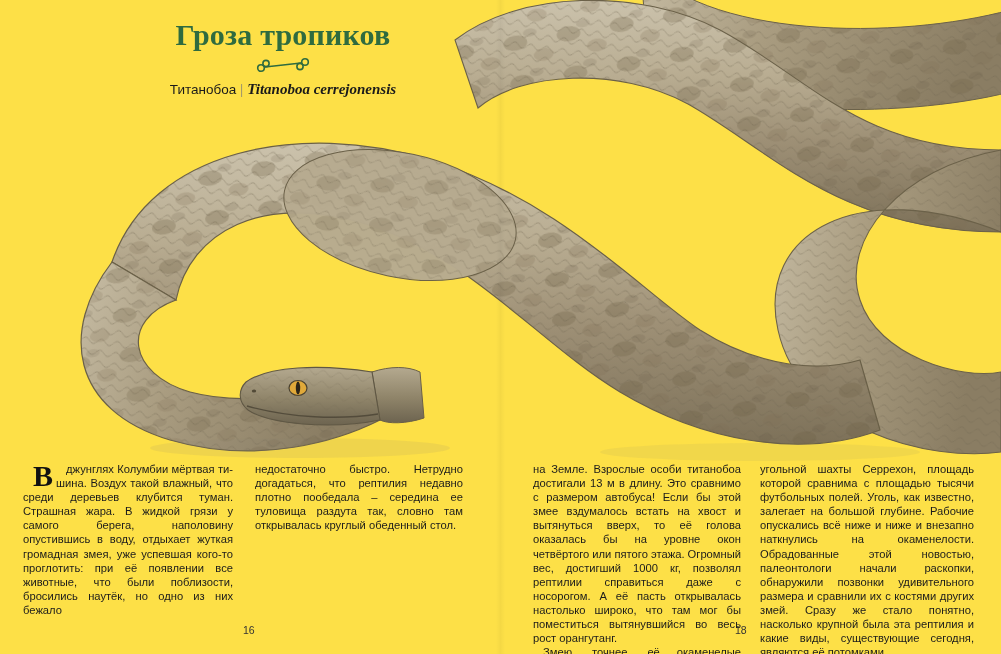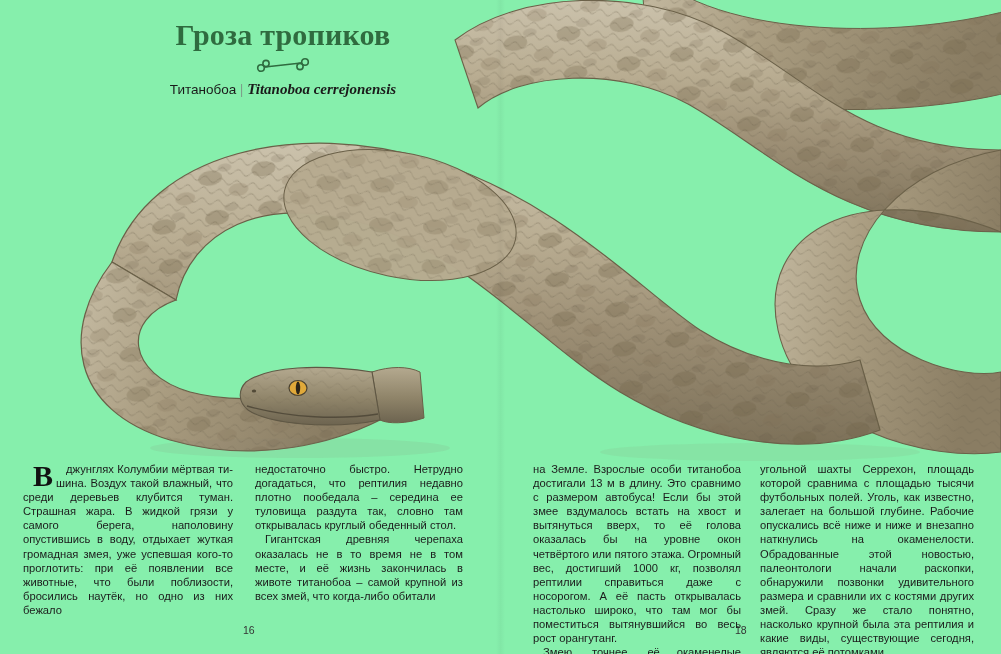--- a/index.html
+++ b/index.html
@@ -13,21 +13,21 @@
     overflow: hidden;
     font-family: "Liberation Sans", sans-serif;
     position: relative;
   }
 
   #spread {
     position: absolute;
     left: 0; top: 0;
     width: 1001px;
     height: 654px;
-    background: #86efac;
+    background: #fde047;
     overflow: hidden;
   }
 
   
   #illustration {
     position: absolute;
     left: 0; top: 0;
     width: 1001px;
     height: 470px;
     overflow: hidden;
@@ -277,21 +277,20 @@
       <span class="common">Титанобоа</span><span class="sep">|</span><span class="latin">Titanoboa cerrejonensis</span>
     </div>
   </div>
 
   <div id="col1" class="col">
     <p class="dropcap-para"><span class="dropcap">В</span><span>джунглях Колумбии мёртвая ти-шина. Воздух такой влажный, что среди деревьев клубится туман. Страшная жара. В жидкой грязи у самого берега, наполовину опустившись в воду, отдыхает жуткая громадная змея, уже успевшая кого-то проглотить: при её появлении все животные, что были поблизости, бросились наутёк, но одно из них бежало</span></p>
   </div>
 
   <div id="col2" class="col">
     <p class="noindent">недостаточно быстро. Нетрудно догадаться, что рептилия недавно плотно пообедала – середина ее туловища раздута так, словно там открывалась круглый обеденный стол.</p>
-    <p>Гигантская древняя черепаха оказалась не в то время не в том месте, и её жизнь закончилась в животе титанобоа – самой крупной из всех змей, что когда-либо обитали</p>
   </div>
 
   <div id="col3" class="col">
     <p class="noindent">на Земле. Взрослые особи титанобоа достигали 13 м в длину. Это сравнимо с размером автобуса! Если бы этой змее вздумалось встать на хвост и вытянуться вверх, то её голова оказалась бы на уровне окон четвёртого или пятого этажа. Огромный вес, достигший 1000 кг, позволял рептилии справиться даже с носорогом. А её пасть открывалась настолько широко, что там мог бы поместиться вытянувшийся во весь рост орангутанг.</p>
     <p>Змею, точнее, её окаменелые остатки, нашли в 2004 г. на территории Колумбии, в тёмной пыли</p>
   </div>
 
   <div id="col4" class="col">
     <p class="noindent">угольной шахты Серрехон, площадь которой сравнима с площадью тысячи футбольных полей. Уголь, как известно, залегает на большой глубине. Рабочие опускались всё ниже и ниже и внезапно наткнулись на окаменелости. Обрадованные этой новостью, палеонтологи начали раскопки, обнаружили позвонки удивительного размера и сравнили их с костями других змей. Сразу же стало понятно, насколько крупной была эта рептилия и какие виды, существующие сегодня, являются её потомками.</p>
 

